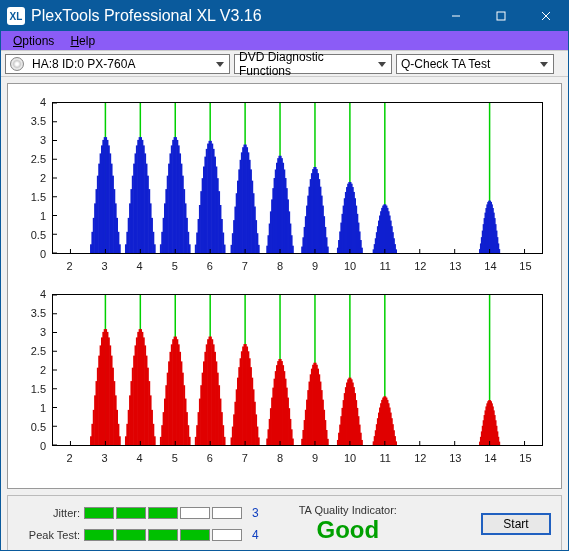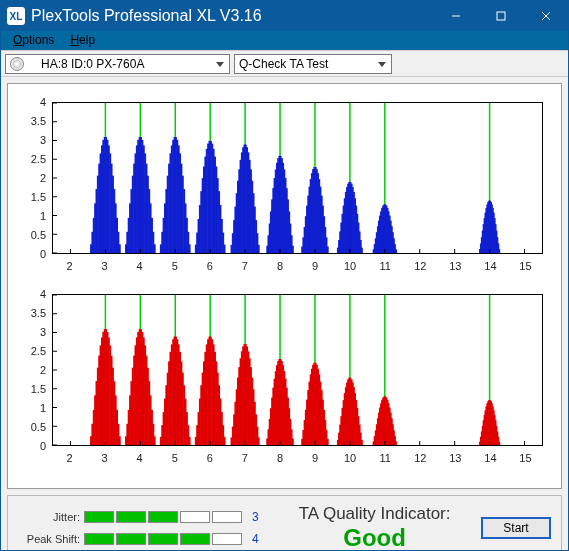--- a/index.html
+++ b/index.html
@@ -2,47 +2,47 @@
 <html><head>
 <meta charset="utf-8">
 <style>
 * { box-sizing: border-box; margin: 0; padding: 0; font-family: "Segoe UI", Tahoma, sans-serif; font-size: 12px; }
 body { width: 569px; height: 551px; background: #f0f0f0; border: 1px solid #0a5a9c; overflow: hidden; }
 .titlebar { height: 30px; background: #0a5a9c; color: #fff; display: flex; align-items: center; padding: 0 0 0 6px; }
 .titlebar .logo { width: 18px; height: 18px; background: #fff; border-radius: 3px; display: flex; align-items: center; justify-content: center; color: #0a5a9c; font-weight: bold; font-size: 10px; margin-right: 6px; }
 .titlebar .title { flex: 1; font-size: 16px; }
 .winbtn { width: 45px; height: 30px; display: flex; align-items: center; justify-content: center; color: #fff; }
 .winbtn svg { width: 10px; height: 10px; }
-.menubar { height: 20px; background: #0369a1; display: flex; align-items: flex-start; padding: 0 4px; border-bottom: 1px solid #ccc; }
+.menubar { height: 20px; background: #8b5cf6; display: flex; align-items: center; padding: 0 4px; border-bottom: 1px solid #ccc; }
 .menuitem { padding: 2px 8px; color: #000; }
 .menuitem .ul { text-decoration: underline; }
 .toolbar { height: 26px; background: #f0f0f0; display: flex; align-items: center; padding: 2px 4px; gap: 4px; border-bottom: 1px solid #ccc; }
 .select { background: #fff; border: 1px solid #7a7a7a; height: 20px; display: flex; align-items: center; padding: 0 18px 0 4px; position: relative; font-size: 11px; }
 .select::after { content: ""; position: absolute; right: 5px; top: 7px; border-left: 4px solid transparent; border-right: 4px solid transparent; border-top: 5px solid #444; }
-.sel1 { width: 225px; display: flex; align-items: center; gap: 17px; }
+.sel1 { width: 225px; display: flex; align-items: center; gap: 8px; }
 .sel2 { width: 158px; }
 .sel3 { width: 158px; }
 .disc-icon { width: 14px; height: 14px; border-radius: 50%; background: radial-gradient(circle, #fff 15%, #ccc 40%, #eee 60%, #aaa 100%); border: 1px solid #888; flex-shrink: 0; }
 .chart-area { background: #fff; margin: 6px; border: 1px solid #999; padding: 8px 4px; }
 .chart { height: 180px; position: relative; margin: 4px 0 12px 0; }
 .plot { position: absolute; left: 40px; right: 14px; top: 6px; bottom: 22px; border: 1px solid #000; background: #fff; }
 .y-labels { position: absolute; left: 0; top: 0; bottom: 22px; width: 36px; }
 .y-labels span { position: absolute; right: 2px; font-size: 11px; color: #222; transform: translateY(-50%); }
 .x-labels { position: absolute; left: 40px; right: 14px; bottom: 0; height: 18px; }
 .x-labels span { position: absolute; font-size: 11px; color: #222; transform: translateX(-50%); }
 .footer-panel { margin: 0 6px 4px 6px; background: #f0f0f0; border: 1px solid #bbb; padding: 8px 10px; display: flex; align-items: center; }
 .meters { display: flex; flex-direction: column; gap: 8px; }
 .meter-row { display: flex; align-items: center; gap: 4px; }
 .meter-label { width: 62px; text-align: right; font-size: 11px; color: #333; }
 .seg { width: 30px; height: 12px; border: 1px solid #888; }
 .seg.on { background: #00c000; }
 .seg.off { background: #fff; }
 .meter-val { margin-left: 6px; color: #1040c0; font-size: 12px; }
 .quality { margin-left: 40px; text-align: center; }
-.quality .ql { font-size: 17px; color: #333; }
+.quality .ql { font-size: 11px; color: #333; }
 .quality .qv { font-size: 24px; color: #00a000; font-weight: bold; }
 .startbtn { margin-left: auto; width: 70px; height: 22px; background: #e8e8e8; border: 2px solid #2060c0; font-size: 11px; display: flex; align-items: center; justify-content: center; }
 </style>
 </head>
 <body>
 
 <div class="titlebar">
   <div class="logo">XL</div>
   <div class="title">PlexTools Professional XL V3.16</div>
   <div class="winbtn">
@@ -65,20 +65,23 @@
 
 <div class="menubar">
   <div class="menuitem"><span class="ul">O</span><span>ptions</span></div>
   <div class="menuitem"><span class="ul">H</span><span>elp</span></div>
 </div>
 
 <div class="toolbar">
   <div class="select sel1">
     <span class="disc-icon"></span>
     <span>HA:8 ID:0   PX-760A</span>
+  </div>
+  <div class="select sel2">
+    <span>DVD Diagnostic Functions</span>
   </div>
   <div class="select sel3">
     <span>Q-Check TA Test</span>
   </div>
 </div>
 
 <div class="chart-area">
   <div class="chart">
     <div class="y-labels" id="ylab0">
         <span style="top: 158px;">0</span>
@@ -696,21 +699,21 @@
       <div id="jitter-segs" style="display:flex;gap:2px">
           <div class="seg on"></div>
           <div class="seg on"></div>
           <div class="seg on"></div>
           <div class="seg off"></div>
           <div class="seg off"></div>
         </div>
       <div class="meter-val">3</div>
     </div>
     <div class="meter-row">
-      <div class="meter-label">Peak Shift:</div>
+      <div class="meter-label">Peak Test:</div>
       <div id="peak-segs" style="display:flex;gap:2px">
           <div class="seg on"></div>
           <div class="seg on"></div>
           <div class="seg on"></div>
           <div class="seg on"></div>
           <div class="seg off"></div>
         </div>
       <div class="meter-val">4</div>
     </div>
   </div>

